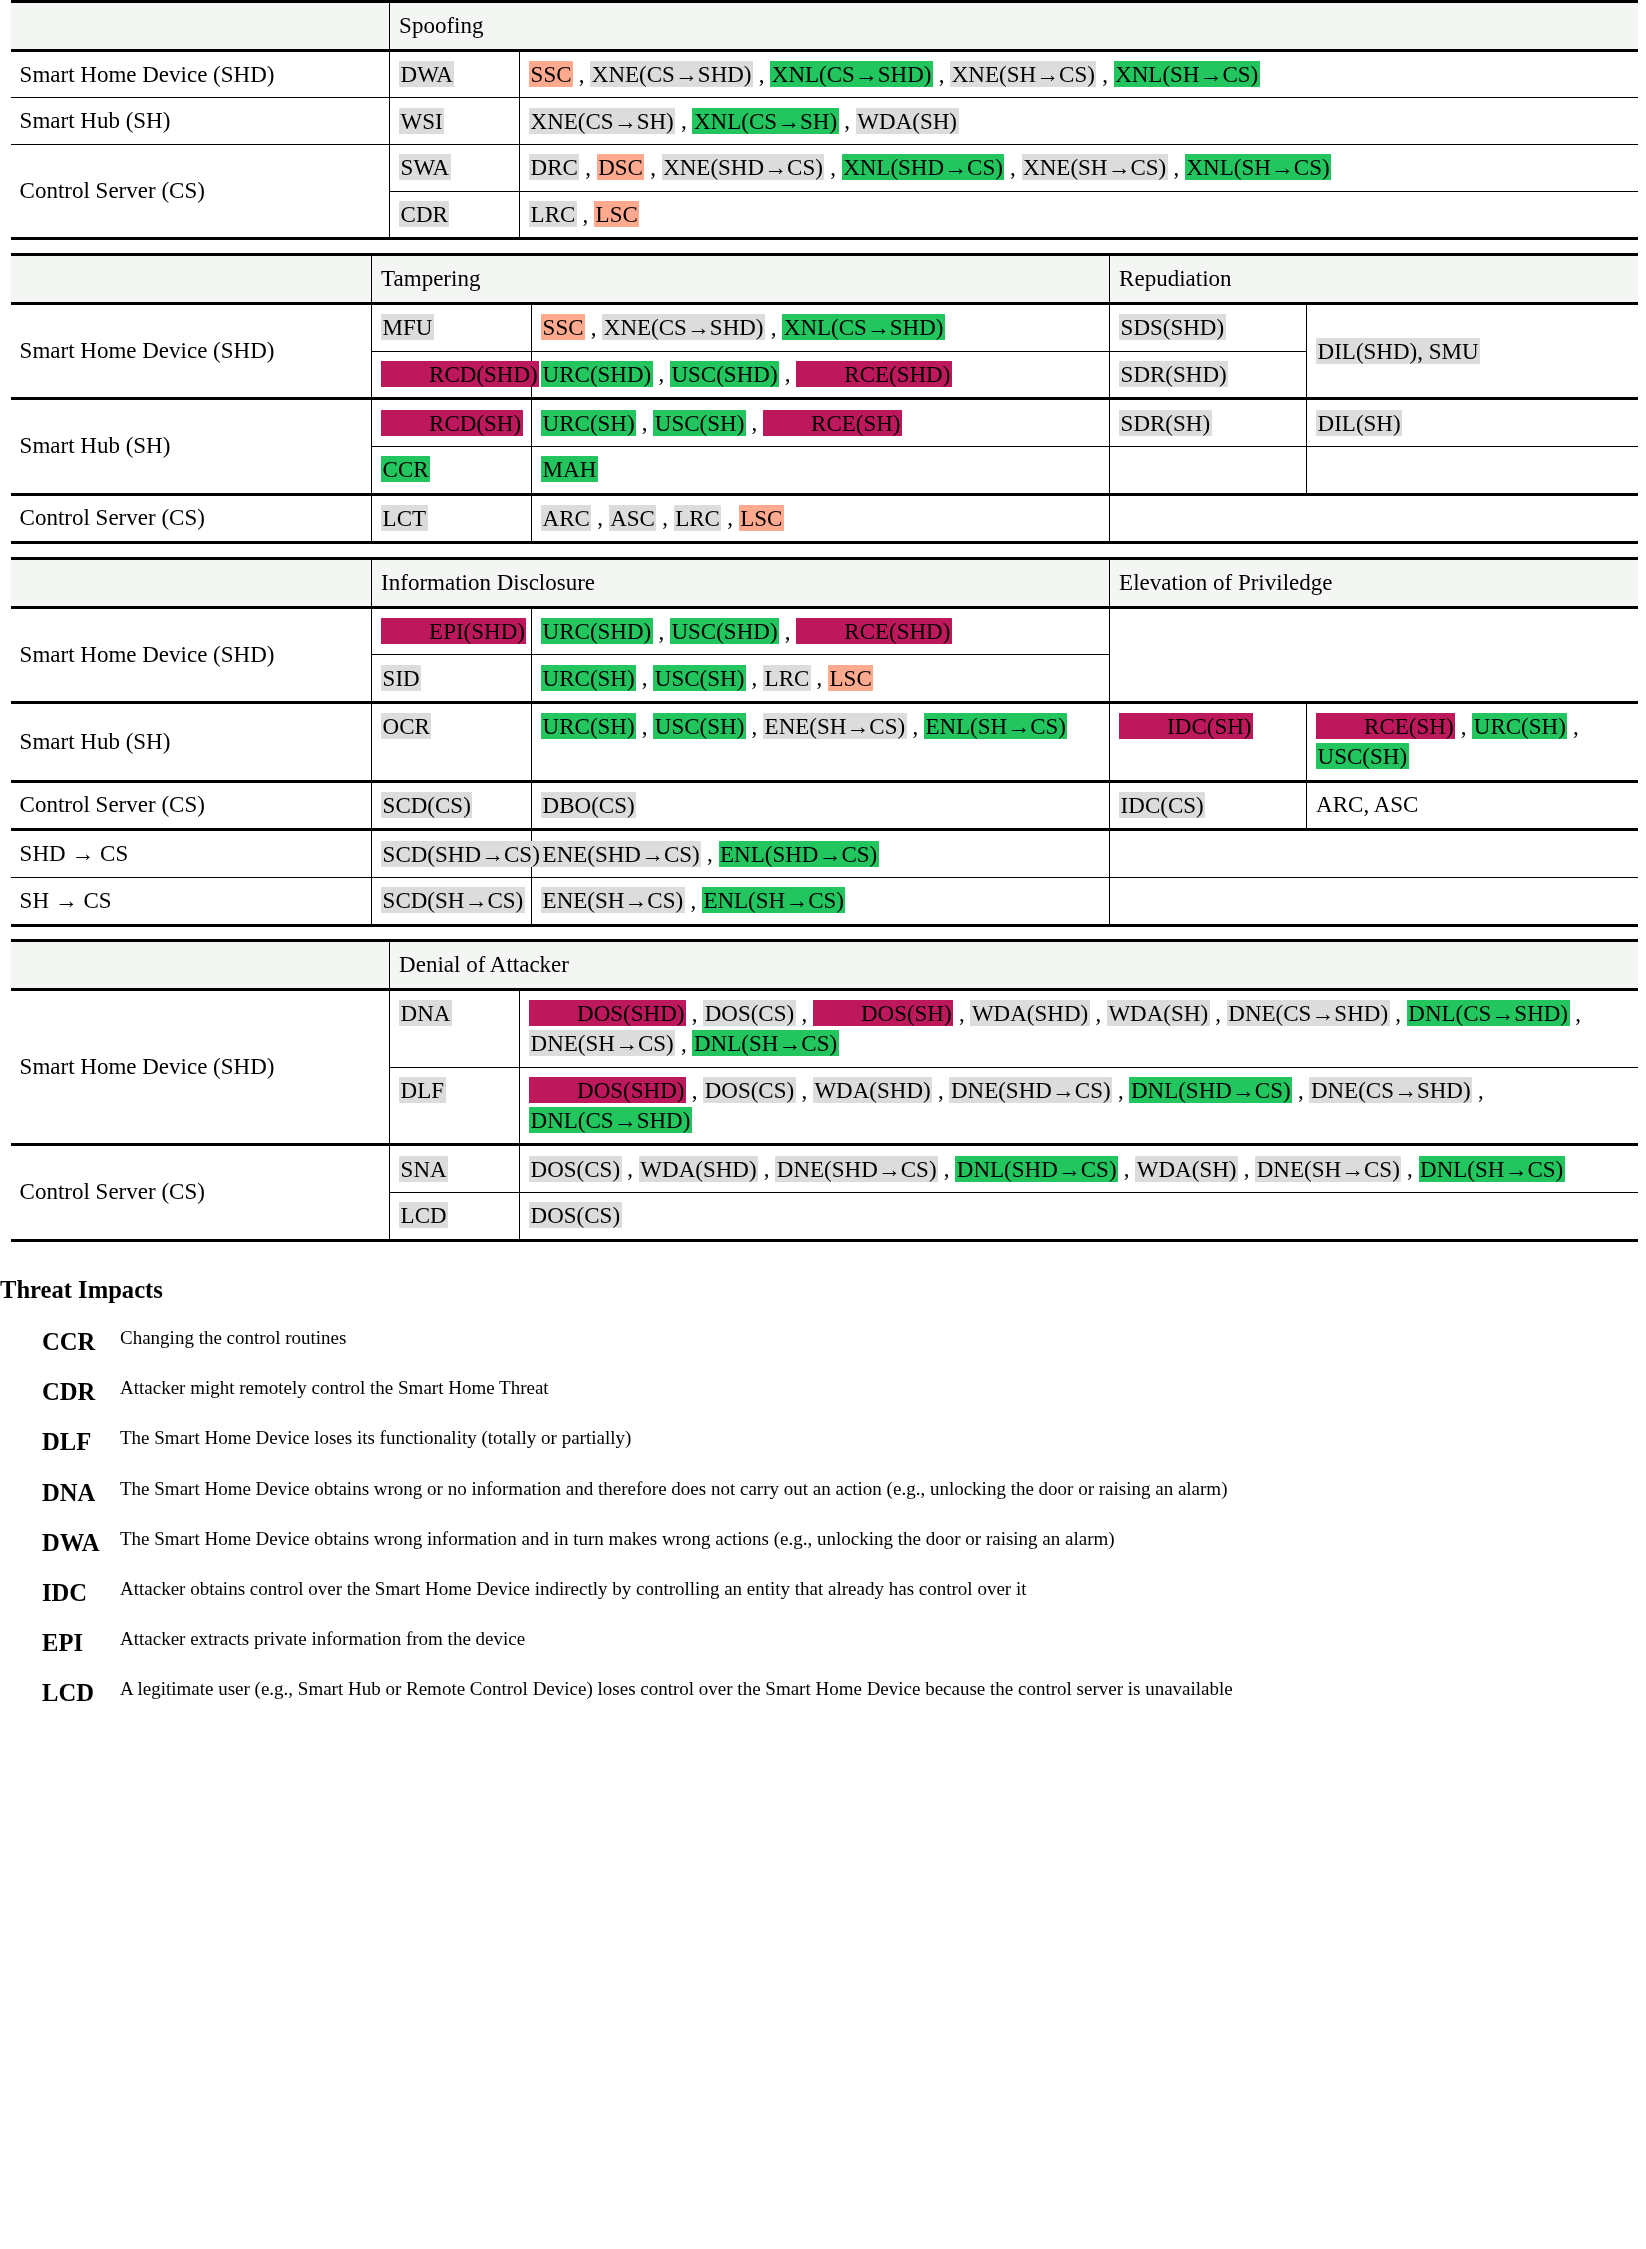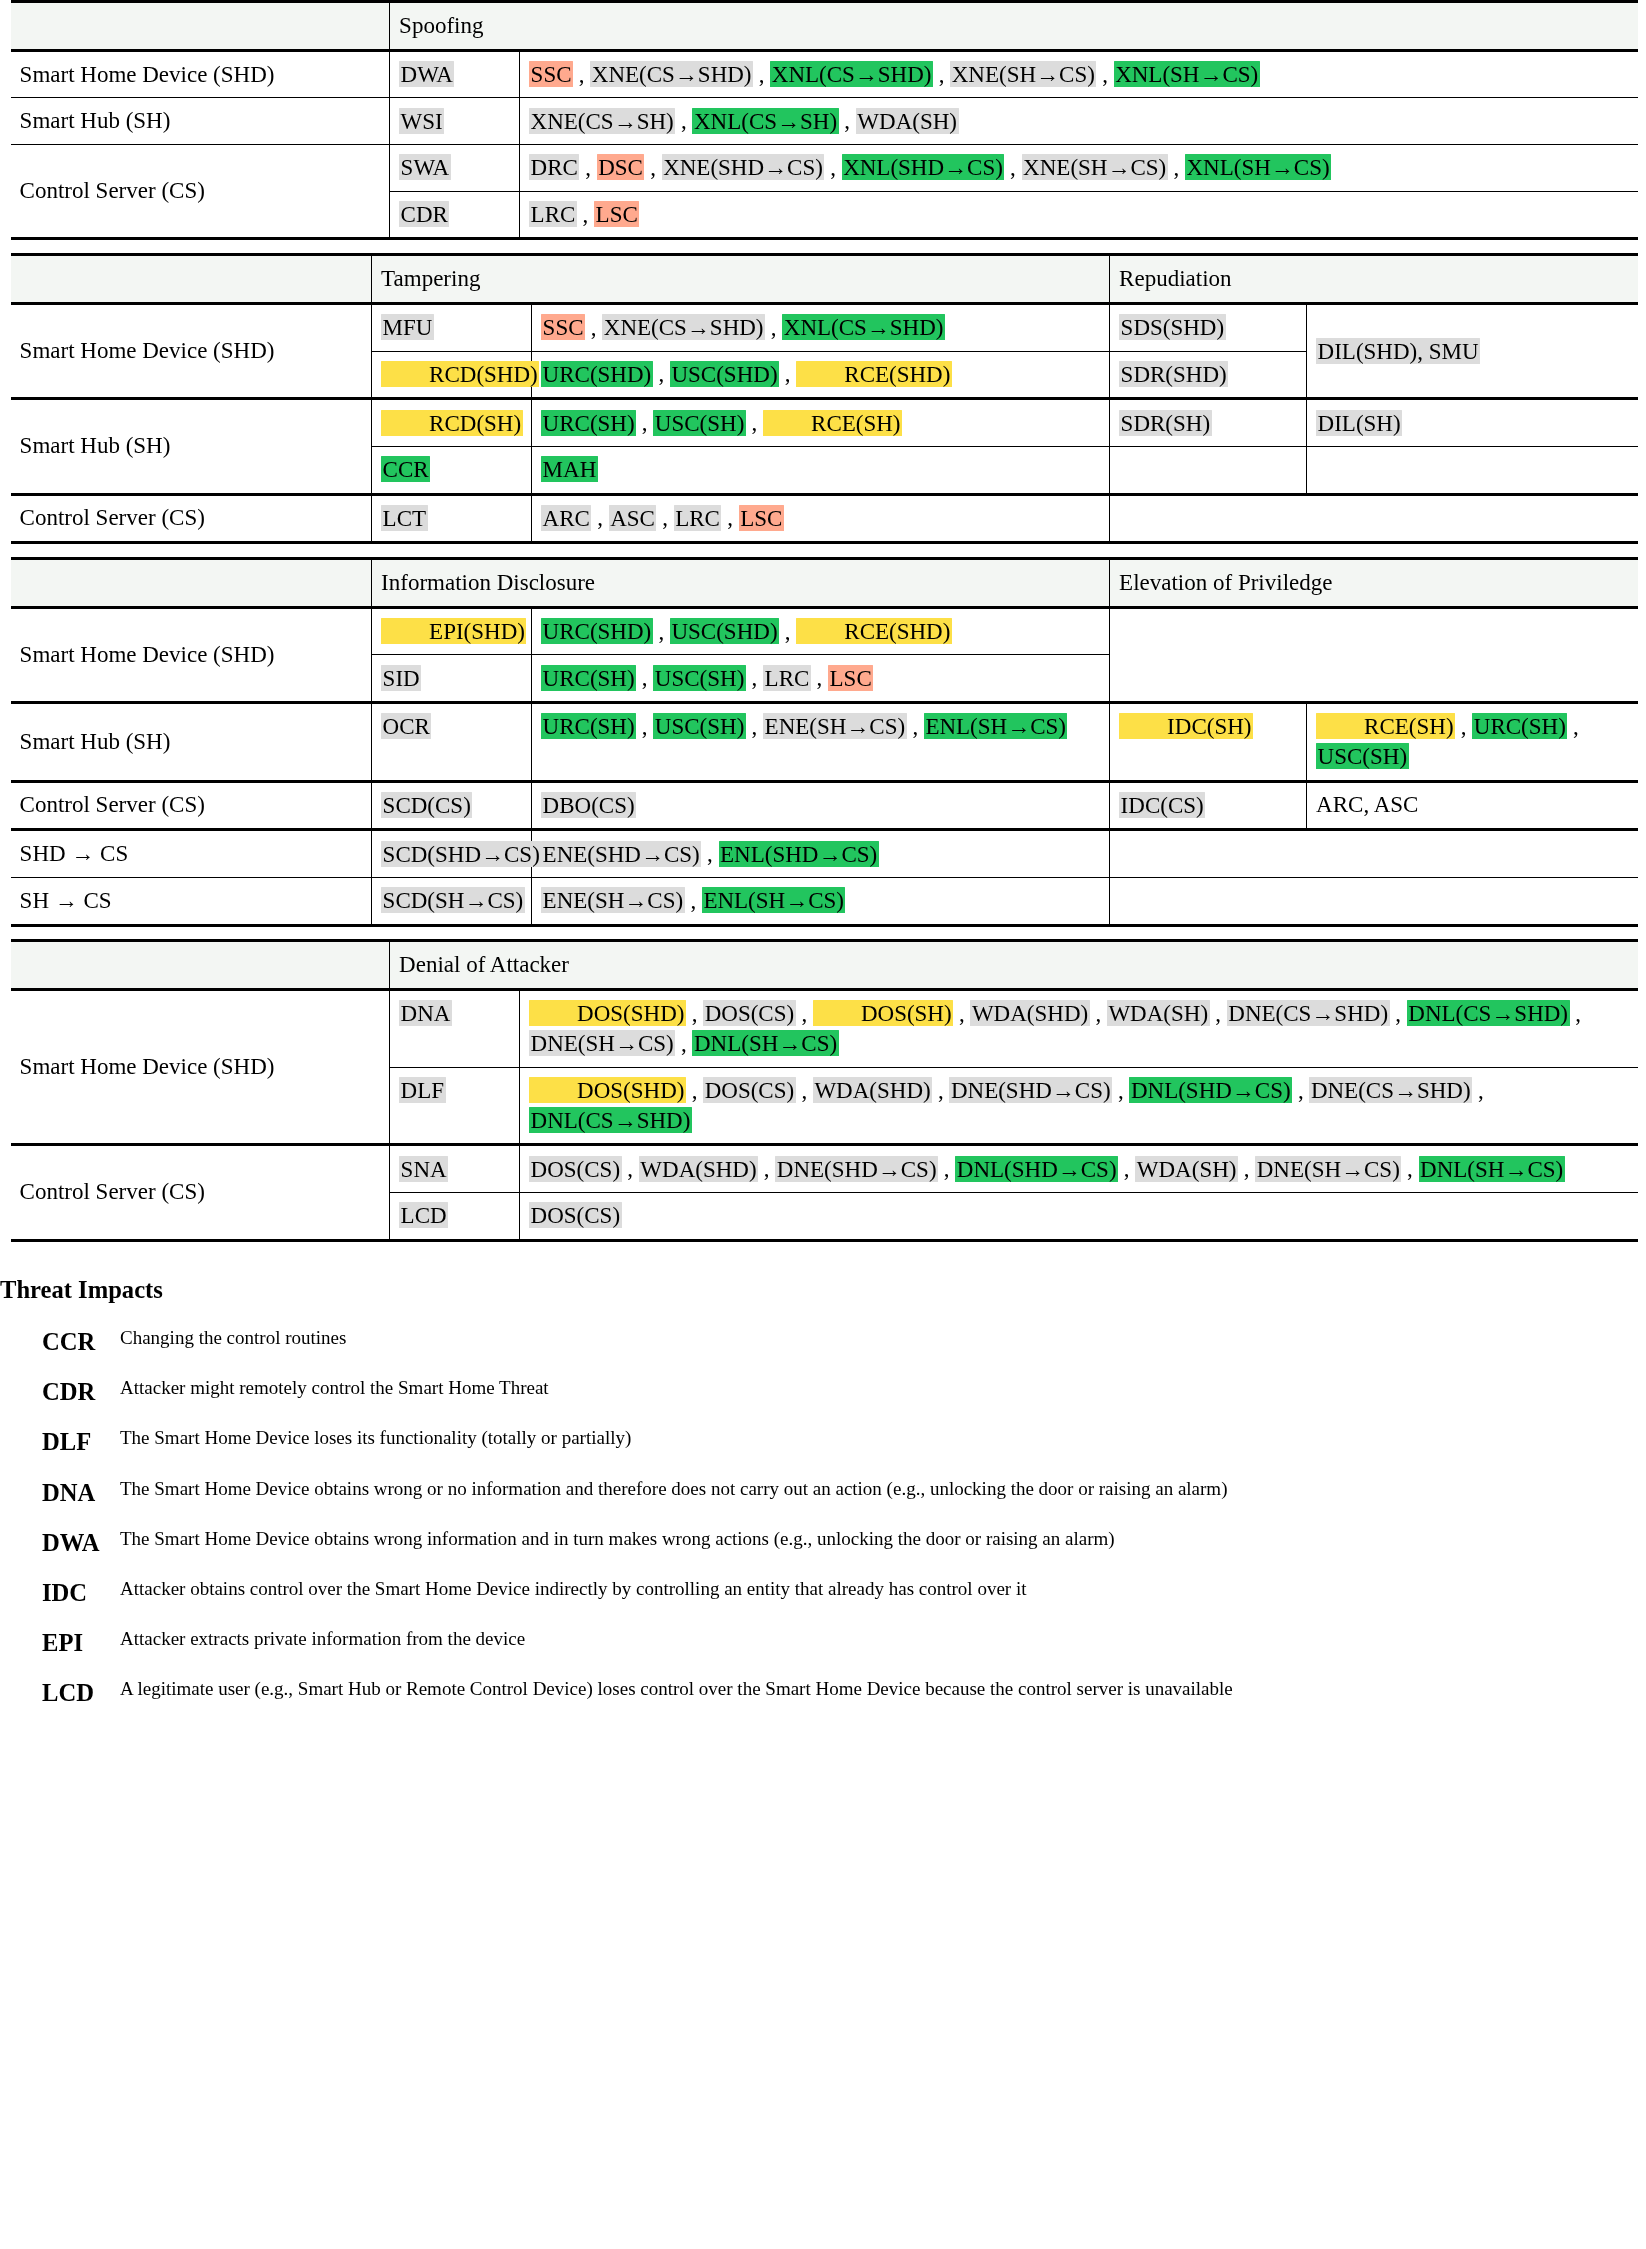--- a/index.html
+++ b/index.html
@@ -51,21 +51,21 @@
   .bl-thin  { border-left: 1.5px solid #000; }
 
   .cell-justify { text-align: justify; text-justify: inter-word; }
 
   .spacer-gap { height: 12.8px; border: 0; }
 
   
   .hl { padding: 0.5px 1.5px; border-radius: 0.5px; white-space: nowrap; }
   .hl-grey   { background: #dcdcdc; }
   .hl-green  { background: #22c55e; }
-  .hl-yellow { background: #fde047; padding-left: 48px; }
+  .hl-yellow { background: #be185d; padding-left: 48px; }
   .hl-red    { background: #ffa98e; text-align: center; }
   .plain     { white-space: nowrap; }
 
   
   .impacts-title {
     font-weight: bold;
     font-size: 24.6px;
     margin: 34px 0 22.6px 0;
   }
   .impacts {

